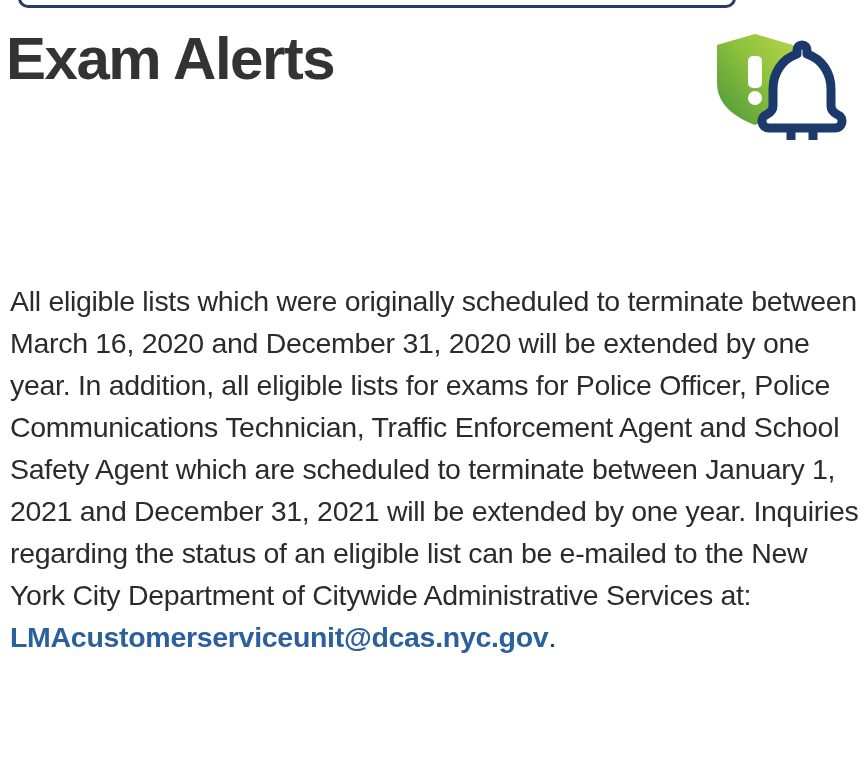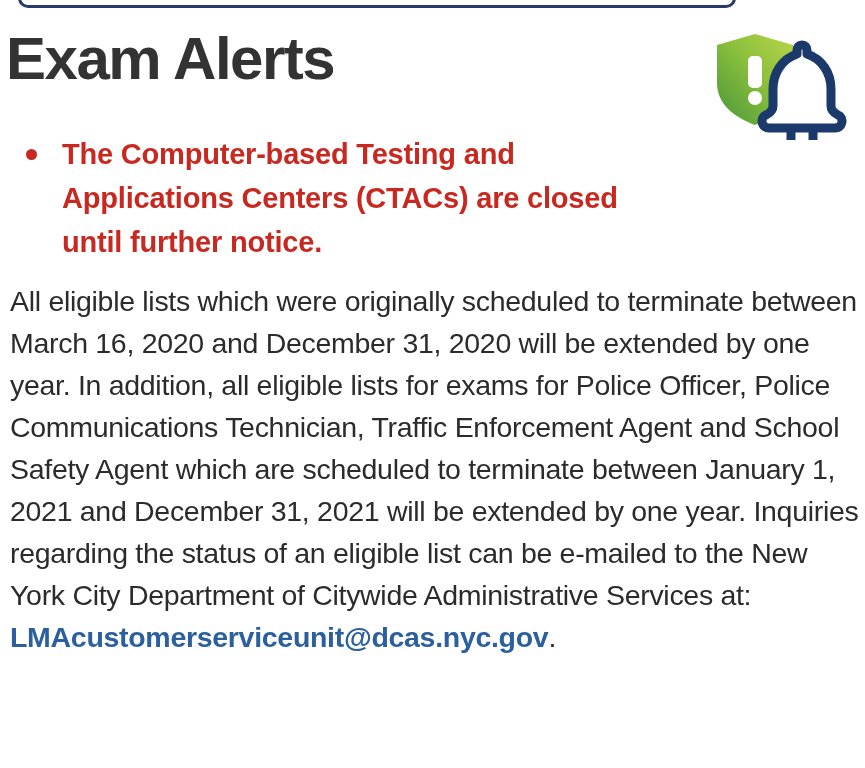--- a/index.html
+++ b/index.html
@@ -148,22 +148,16 @@
                    C135 97 132 100 128 100 L62 100
                    C58 100 55 97 55 93 C55 91 56 88 59 87
                    C63 85 66 82 66 78 L66 61
                    C66 45 75 31 90 26 L90 22 C90 19 92 17 95 17 Z" fill="#ffffff" stroke="#1B3A6B" stroke-width="9" stroke-linejoin="round"></path>
           <path d="M84 100 L84 112 M106 100 L106 112" stroke="#1B3A6B" stroke-width="9" fill="none"></path>
         </g>
       </svg>
     </div>
   </div>
 
-  <ul id="alert-bullet-list">
-    <li class="alert-bullet-item">
-      <span class="alert-bullet-marker"></span>
-      <span>The Computer-based Testing and Applications Centers (CTACs) are closed until further notice.</span>
-    </li>
-  </ul>
 
   <p id="alert-body"><span>All eligible lists which were originally scheduled to terminate between March 16, 2020 and December 31, 2020 will be extended by one year. In addition, all eligible lists for exams for Police Officer, Police Communications Technician, Traffic Enforcement Agent and School Safety Agent which are scheduled to terminate between January 1, 2021 and December 31, 2021 will be extended by one year. Inquiries regarding the status of an eligible list can be e-mailed to the New York City Department of Citywide Administrative Services at: </span><a id="contact-email-link" href="#">LMAcustomerserviceunit@dcas.nyc.gov</a><span>.</span></p>
 
 </div>
 
 </body></html>

